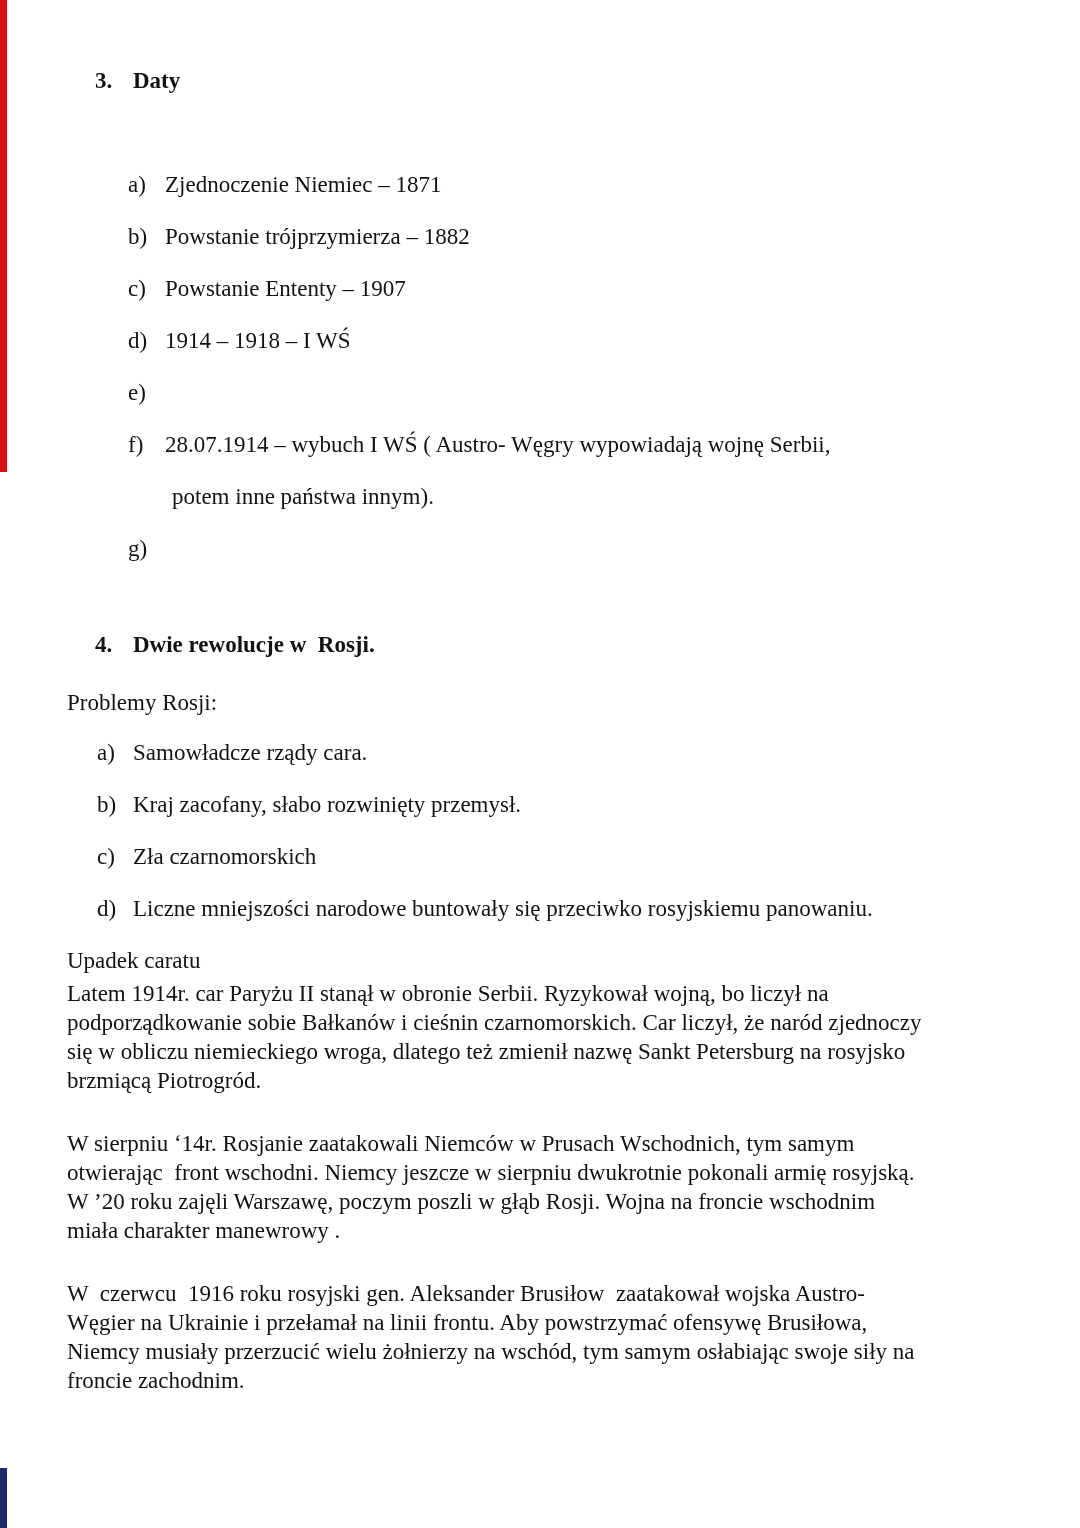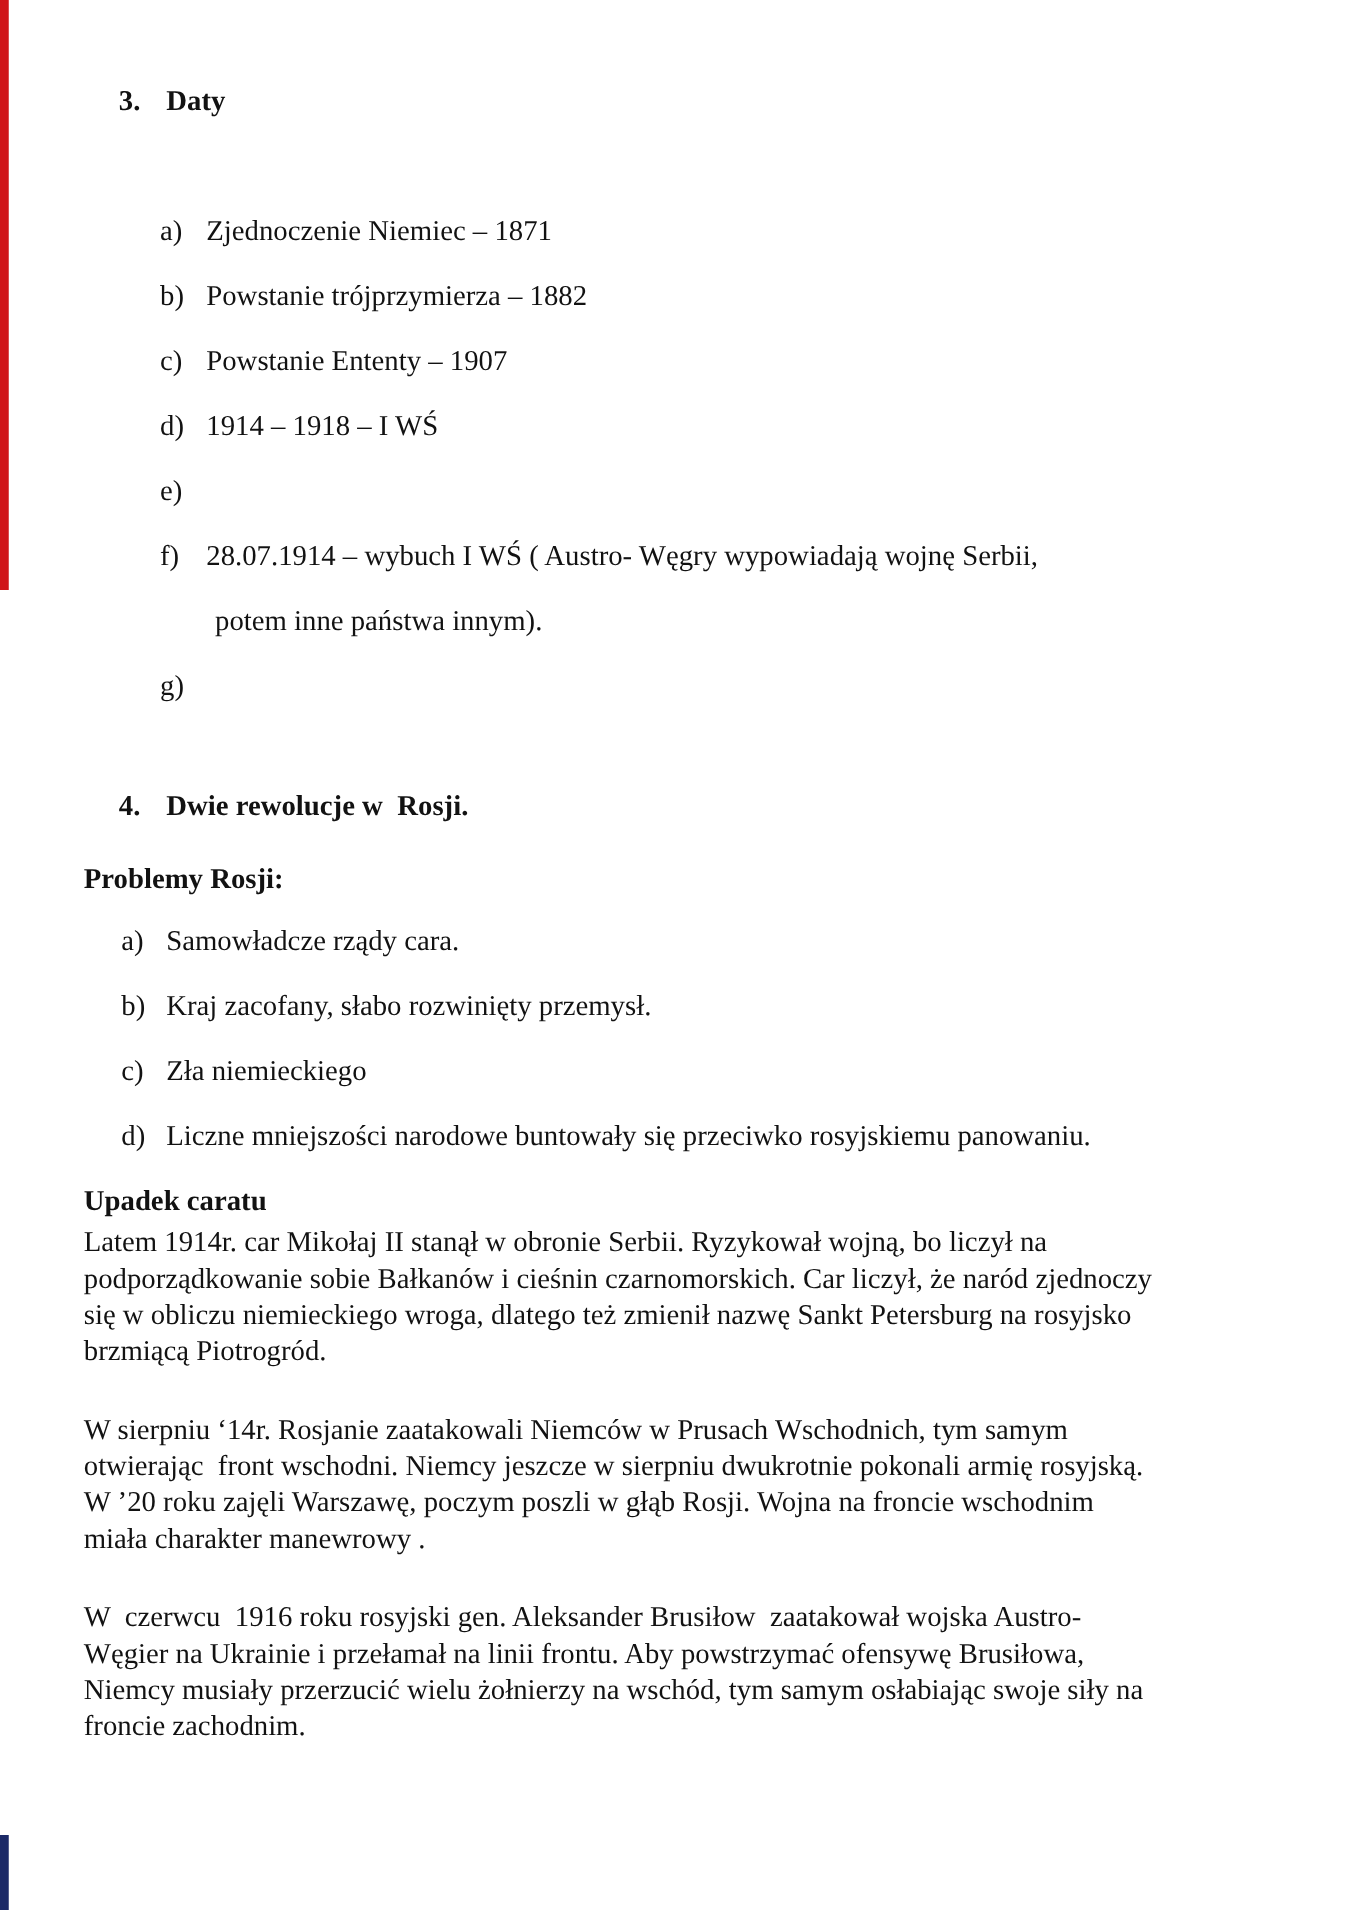--- a/index.html
+++ b/index.html
@@ -45,21 +45,21 @@
     margin-bottom: 22px;
   }
   .list-dates .row { padding-left: 61px; }
   .list-dates .lbl { width: 37px; flex: 0 0 37px; }
   .row.cont { padding-left: 105px; display: block; }
 
   .list-problems .row { padding-left: 30px; }
   .list-problems .lbl { width: 36px; flex: 0 0 36px; }
 
   .subheading {
-    font-weight: 700;
+    font-weight: 400;
     line-height: 30px;
     margin: 0;
   }
   .sub-problems { margin-bottom: 20px; }
   .sub-upadek { margin-top: 20px; margin-bottom: 3px; }
 
   .para {
     line-height: 29px;
     margin: 0 0 34px 0;
   }
@@ -129,32 +129,32 @@
     <div class="row">
       <span class="lbl t">a)</span>
       <span class="txt t">Samowładcze rządy cara.</span>
     </div>
     <div class="row">
       <span class="lbl t">b)</span>
       <span class="txt t">Kraj zacofany, słabo rozwinięty przemysł.</span>
     </div>
     <div class="row">
       <span class="lbl t">c)</span>
-      <span class="txt t">Zła niemieckiego</span>
+      <span class="txt t">Zła czarnomorskich</span>
     </div>
     <div class="row">
       <span class="lbl t">d)</span>
       <span class="txt t">Liczne mniejszości narodowe buntowały się przeciwko rosyjskiemu panowaniu.</span>
     </div>
   </div>
 
   <div class="subheading sub-upadek t">Upadek caratu</div>
 
   <div class="para">
-    <div class="line">Latem 1914r. car Mikołaj II stanął w obronie Serbii. Ryzykował wojną, bo liczył na</div>
+    <div class="line">Latem 1914r. car Paryżu II stanął w obronie Serbii. Ryzykował wojną, bo liczył na</div>
     <div class="line">podporządkowanie sobie Bałkanów i cieśnin czarnomorskich. Car liczył, że naród zjednoczy</div>
     <div class="line">się w obliczu niemieckiego wroga, dlatego też zmienił nazwę Sankt Petersburg na rosyjsko</div>
     <div class="line">brzmiącą Piotrogród.</div>
   </div>
 
   <div class="para">
     <div class="line">W sierpniu ‘14r. Rosjanie zaatakowali Niemców w Prusach Wschodnich, tym samym</div>
     <div class="line">otwierając  front wschodni. Niemcy jeszcze w sierpniu dwukrotnie pokonali armię rosyjską.</div>
     <div class="line">W ’20 roku zajęli Warszawę, poczym poszli w głąb Rosji. Wojna na froncie wschodnim</div>
     <div class="line">miała charakter manewrowy .</div>

